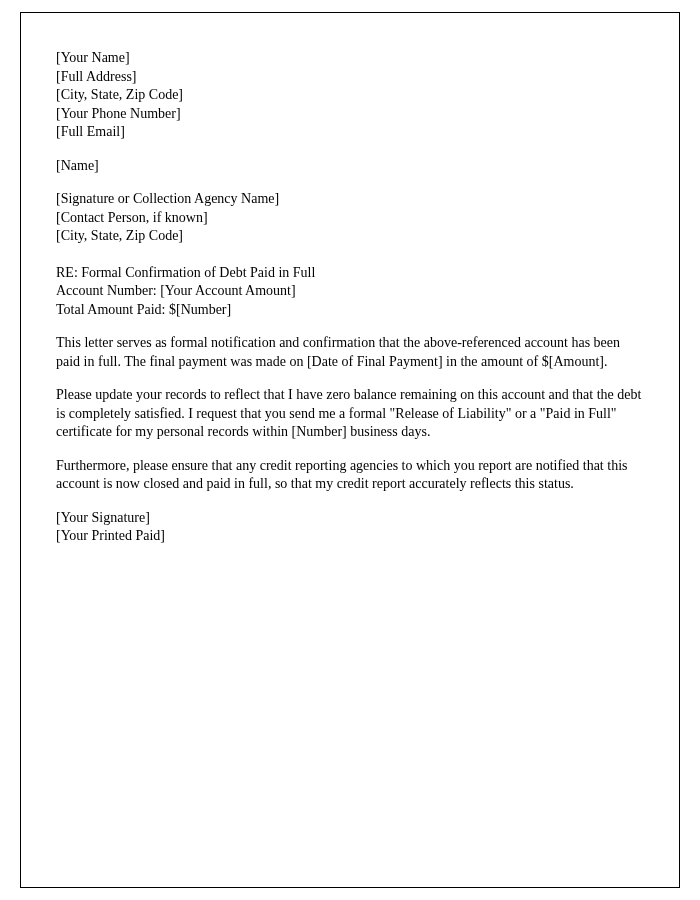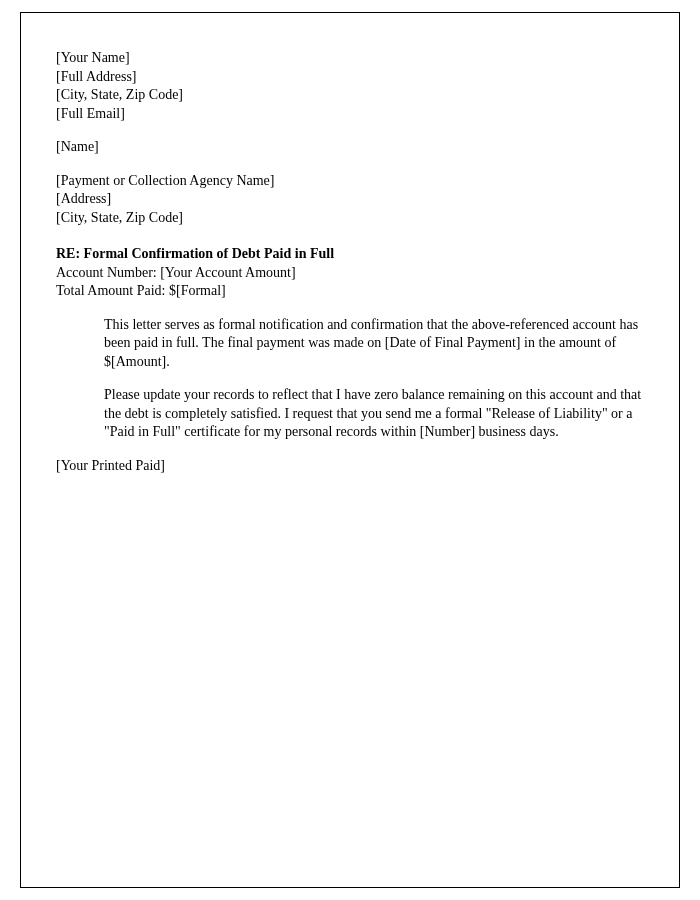--- a/index.html
+++ b/index.html
@@ -17,55 +17,58 @@
     background: #ffffff;
   }
   .letter {
     padding: 36px 34px 0 35px;
     font-size: 14px;
     line-height: 18.5px;
     color: #000000;
   }
   .block { margin-bottom: 15px; }
   .line { white-space: pre-wrap; }
-  .subject { font-weight: bold; margin-top: 18px; }
-  .para { margin-bottom: 15px; margin-left: 48px; }
+  .subject { font-weight: normal; margin-top: 18px; }
+  .para { margin-bottom: 15px; }
 </style>
 </head>
 <body>
 
 <div class="page">
   <div class="letter">
 
     <div class="block">
       <div class="line">[Your Name]</div>
       <div class="line">[Full Address]</div>
       <div class="line">[City, State, Zip Code]</div>
+      <div class="line">[Your Phone Number]</div>
       <div class="line">[Full Email]</div>
     </div>
 
     <div class="block">
       <div class="line">[Name]</div>
     </div>
 
     <div class="block">
-      <div class="line">[Payment or Collection Agency Name]</div>
-      <div class="line">[Address]</div>
+      <div class="line">[Signature or Collection Agency Name]</div>
+      <div class="line">[Contact Person, if known]</div>
       <div class="line">[City, State, Zip Code]</div>
     </div>
 
     <div class="block">
       <div class="line subject">RE: Formal Confirmation of Debt Paid in Full</div>
       <div class="line">Account Number: [Your Account Amount]</div>
-      <div class="line">Total Amount Paid: $[Formal]</div>
+      <div class="line">Total Amount Paid: $[Number]</div>
     </div>
 
 
     <div class="para">This letter serves as formal notification and confirmation that the above-referenced account has been paid in full. The final payment was made on [Date of Final Payment] in the amount of $[Amount].</div>
     <div class="para">Please update your records to reflect that I have zero balance remaining on this account and that the debt is completely satisfied. I request that you send me a formal "Release of Liability" or a "Paid in Full" certificate for my personal records within [Number] business days.</div>
+    <div class="para">Furthermore, please ensure that any credit reporting agencies to which you report are notified that this account is now closed and paid in full, so that my credit report accurately reflects this status.</div>
 
 
     <div class="block">
+      <div class="line">[Your Signature]</div>
       <div class="line">[Your Printed Paid]</div>
     </div>
 
   </div>
 </div>
 
 </body></html>

